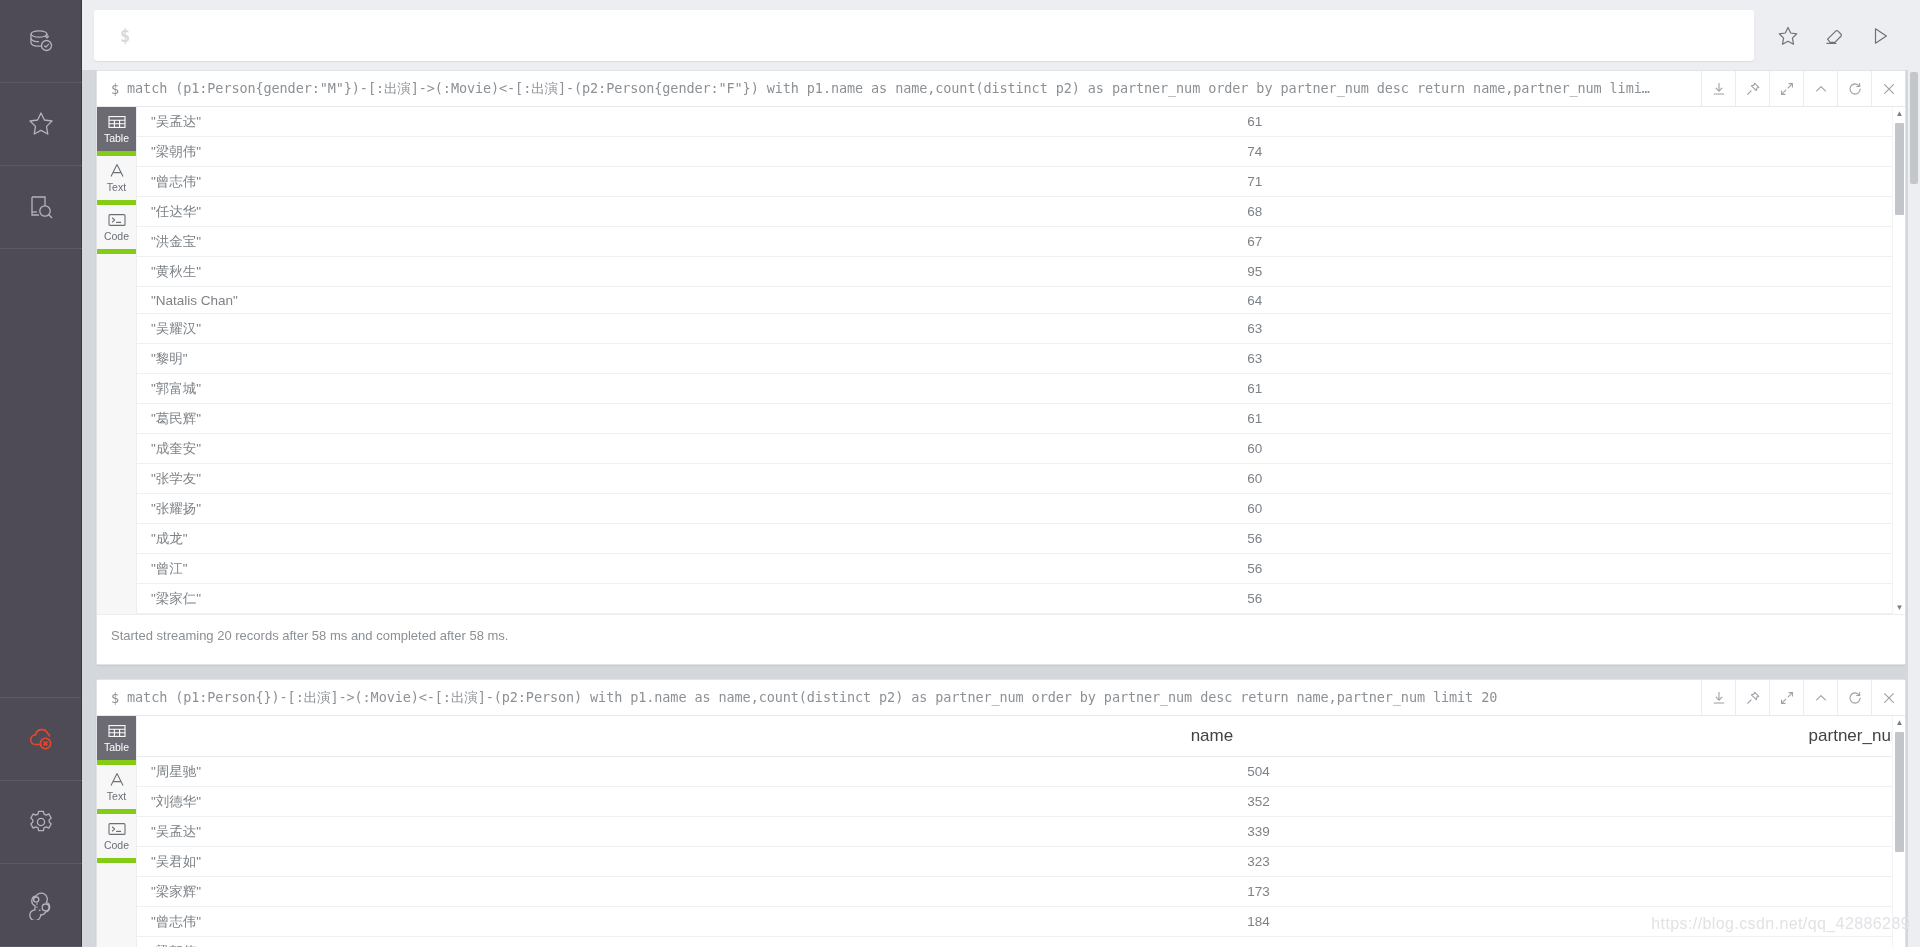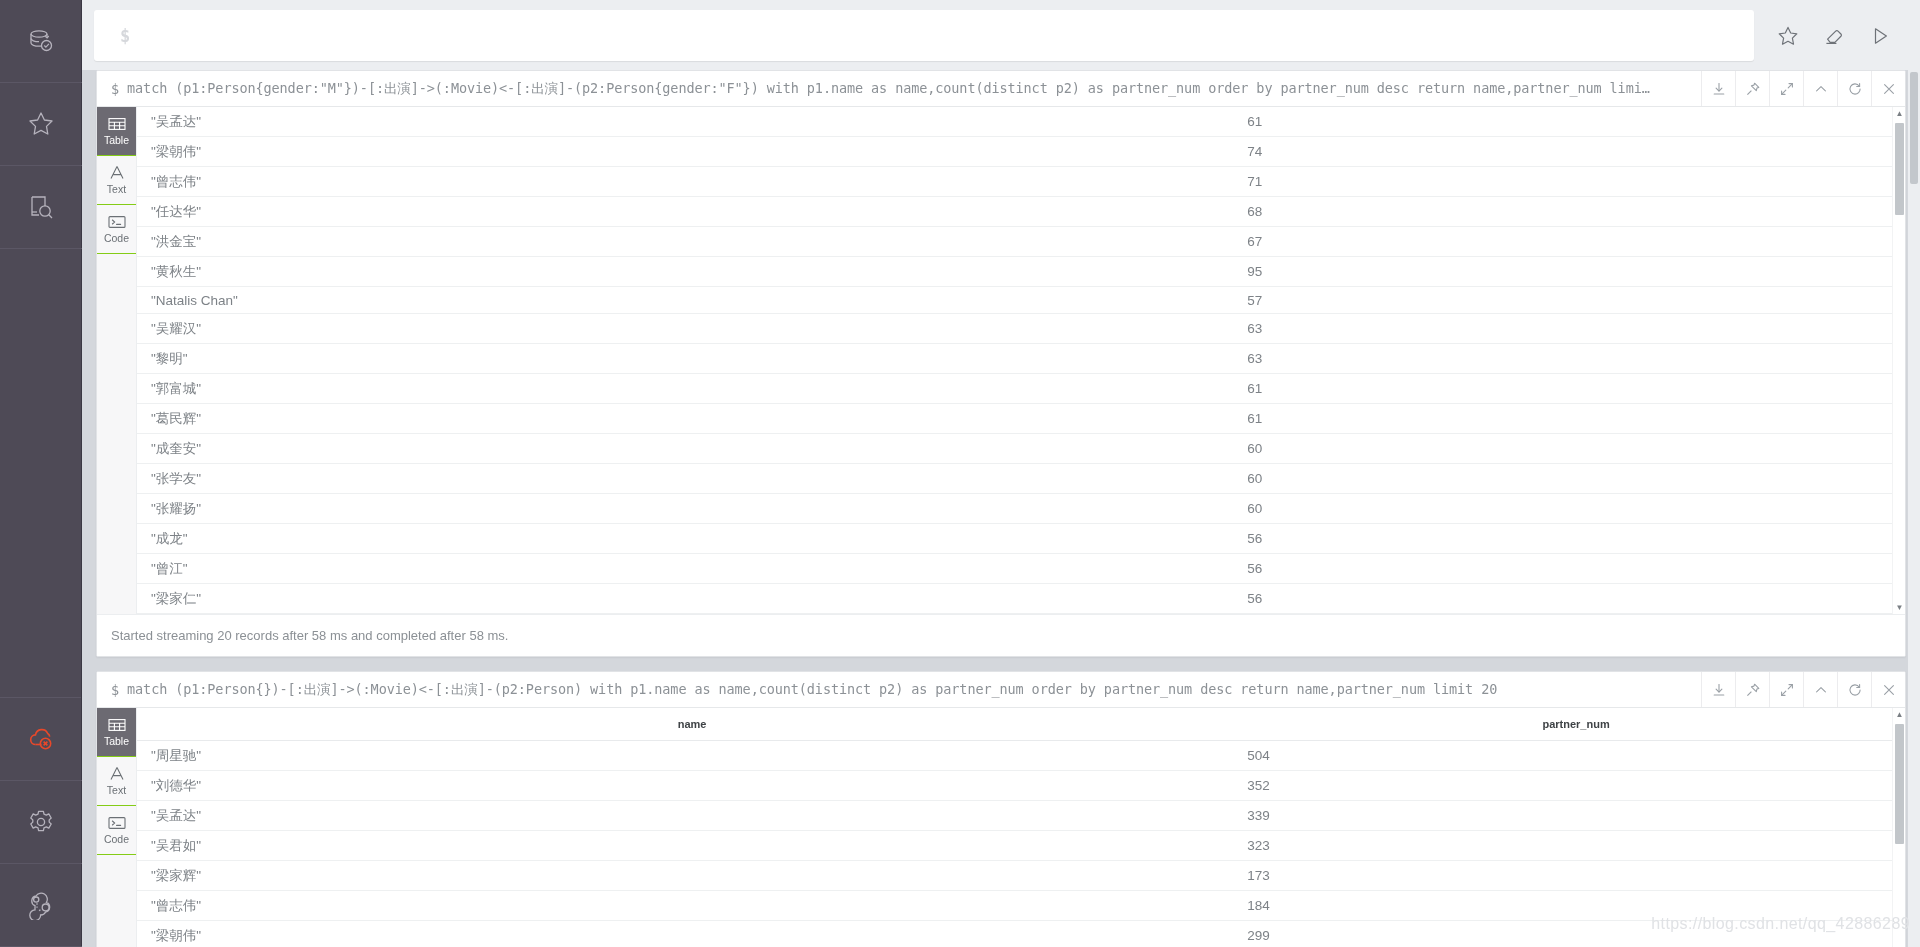--- a/index.html
+++ b/index.html
@@ -120,51 +120,51 @@
     padding-top: 0;
   }
   .view-tab {
     height: 49px;
     display: flex; flex-direction: column;
     align-items: center; justify-content: center;
     gap: 3px;
     font-size: 10.5px;
     color: #6b7075;
     cursor: pointer;
-    border-bottom: 1px solid #84cc16;
+    border-bottom: 5px solid #84cc16;
   }
   .view-tab.active { background: #6c6a72; color: #ffffff; }
   .view-tab svg { display:block; }
 
   .result-area { flex: 1 1 auto; position: relative; min-width: 0; }
 
   .tbl { width: 100%; border-collapse: collapse; table-layout: fixed; }
   .tbl th {
-    text-align: center;
-    font-size: 11px;
-    font-weight: bold;
+    text-align: right;
+    font-size: 17px;
+    font-weight: normal;
     color: #3f4346;
     padding: 10px 0 10px 14px;
     border-bottom: 1px solid #e8eaec;
   }
   .tbl td {
     font-size: 13.5px;
     color: #7d8287;
     padding: 5.5px 0 5.5px 14px;
     border-bottom: 1px solid #eef0f1;
     white-space: nowrap;
     overflow: hidden;
   }
   .col-name { width: 62%; }
   .col-num  { width: 38%; }
 
   .frame-status {
     font-size: 13px;
     color: #8b9095;
-    padding: 13px 0 13px 14px;
+    padding: 13px 0 21px 14px;
     border-top: 1px solid #eceef0;
     background: #ffffff;
   }
 
   
   .vscroll {
     position: absolute; top: 0; right: 0;
     width: 13px; bottom: 0;
     background: #ffffff;
     border-left: 1px solid #f2f3f4;
@@ -408,21 +408,21 @@
                   <tr>
                     <td>"洪金宝"</td>
                     <td>67</td>
                   </tr>
                   <tr>
                     <td>"黄秋生"</td>
                     <td>95</td>
                   </tr>
                   <tr>
                     <td>"Natalis Chan"</td>
-                    <td>57</td>
+                    <td>64</td>
                   </tr>
                   <tr>
                     <td>"吴耀汉"</td>
                     <td>63</td>
                   </tr>
                   <tr>
                     <td>"黎明"</td>
                     <td>63</td>
                   </tr>
                   <tr>

